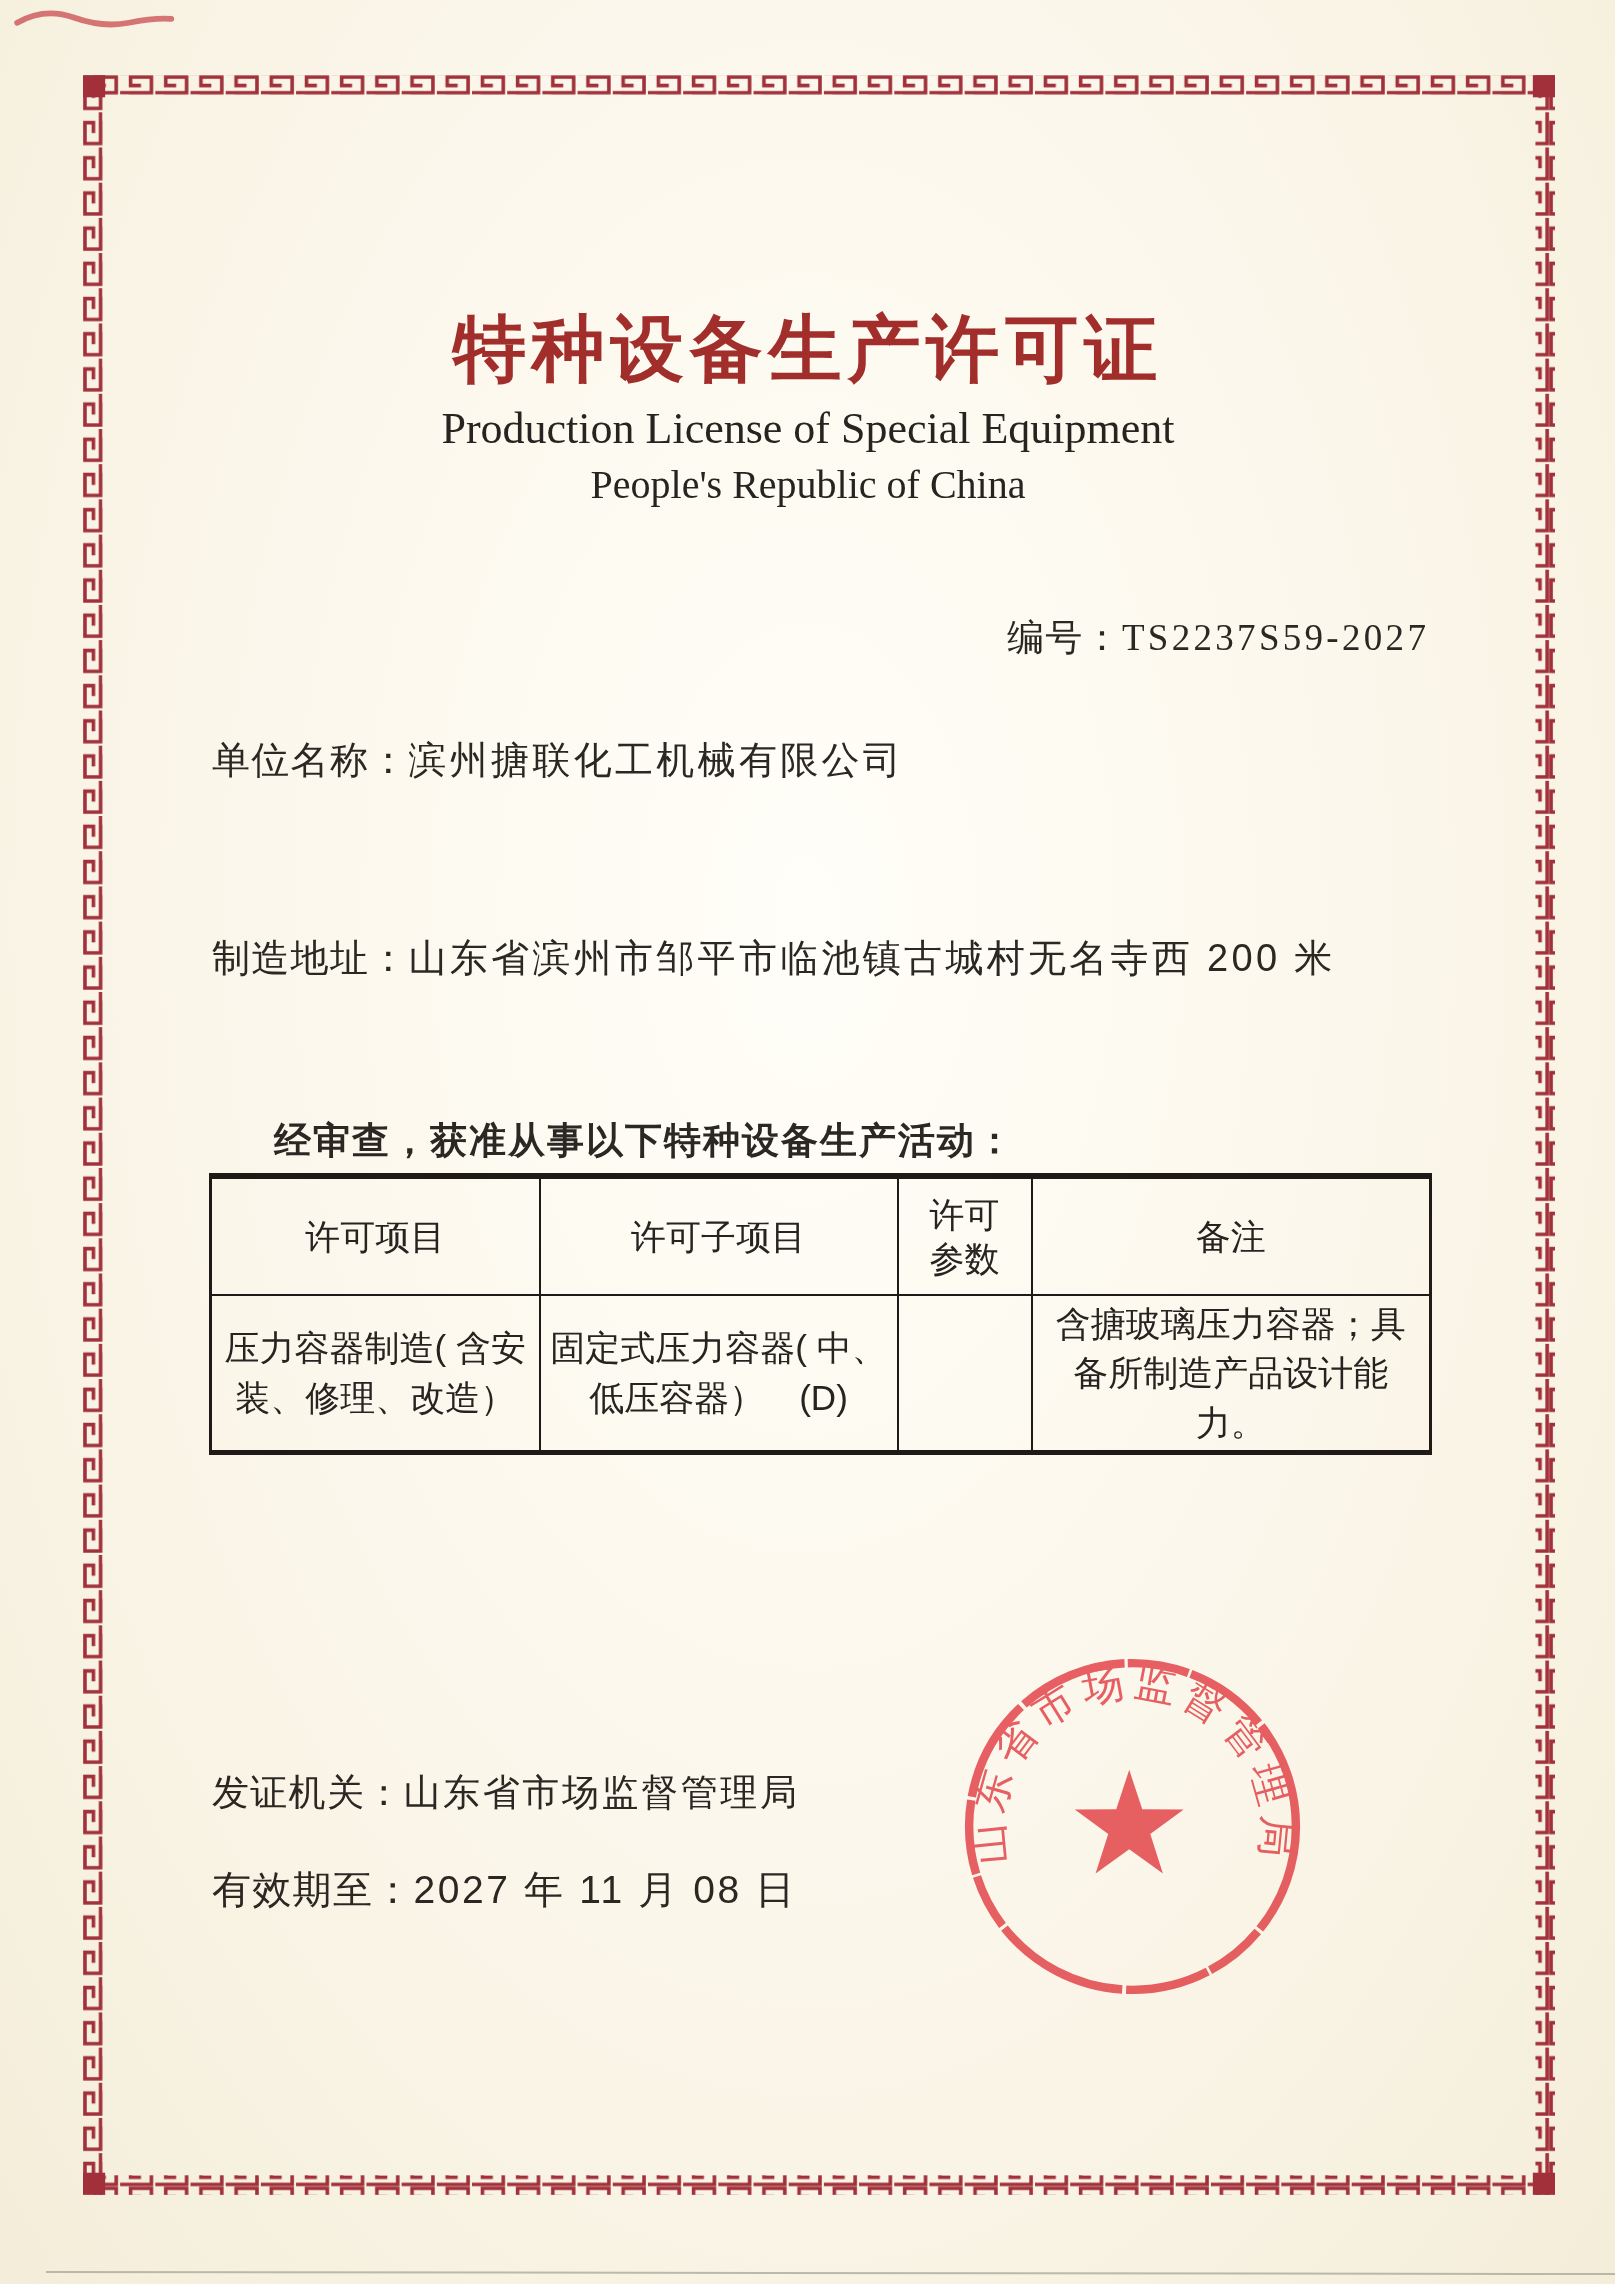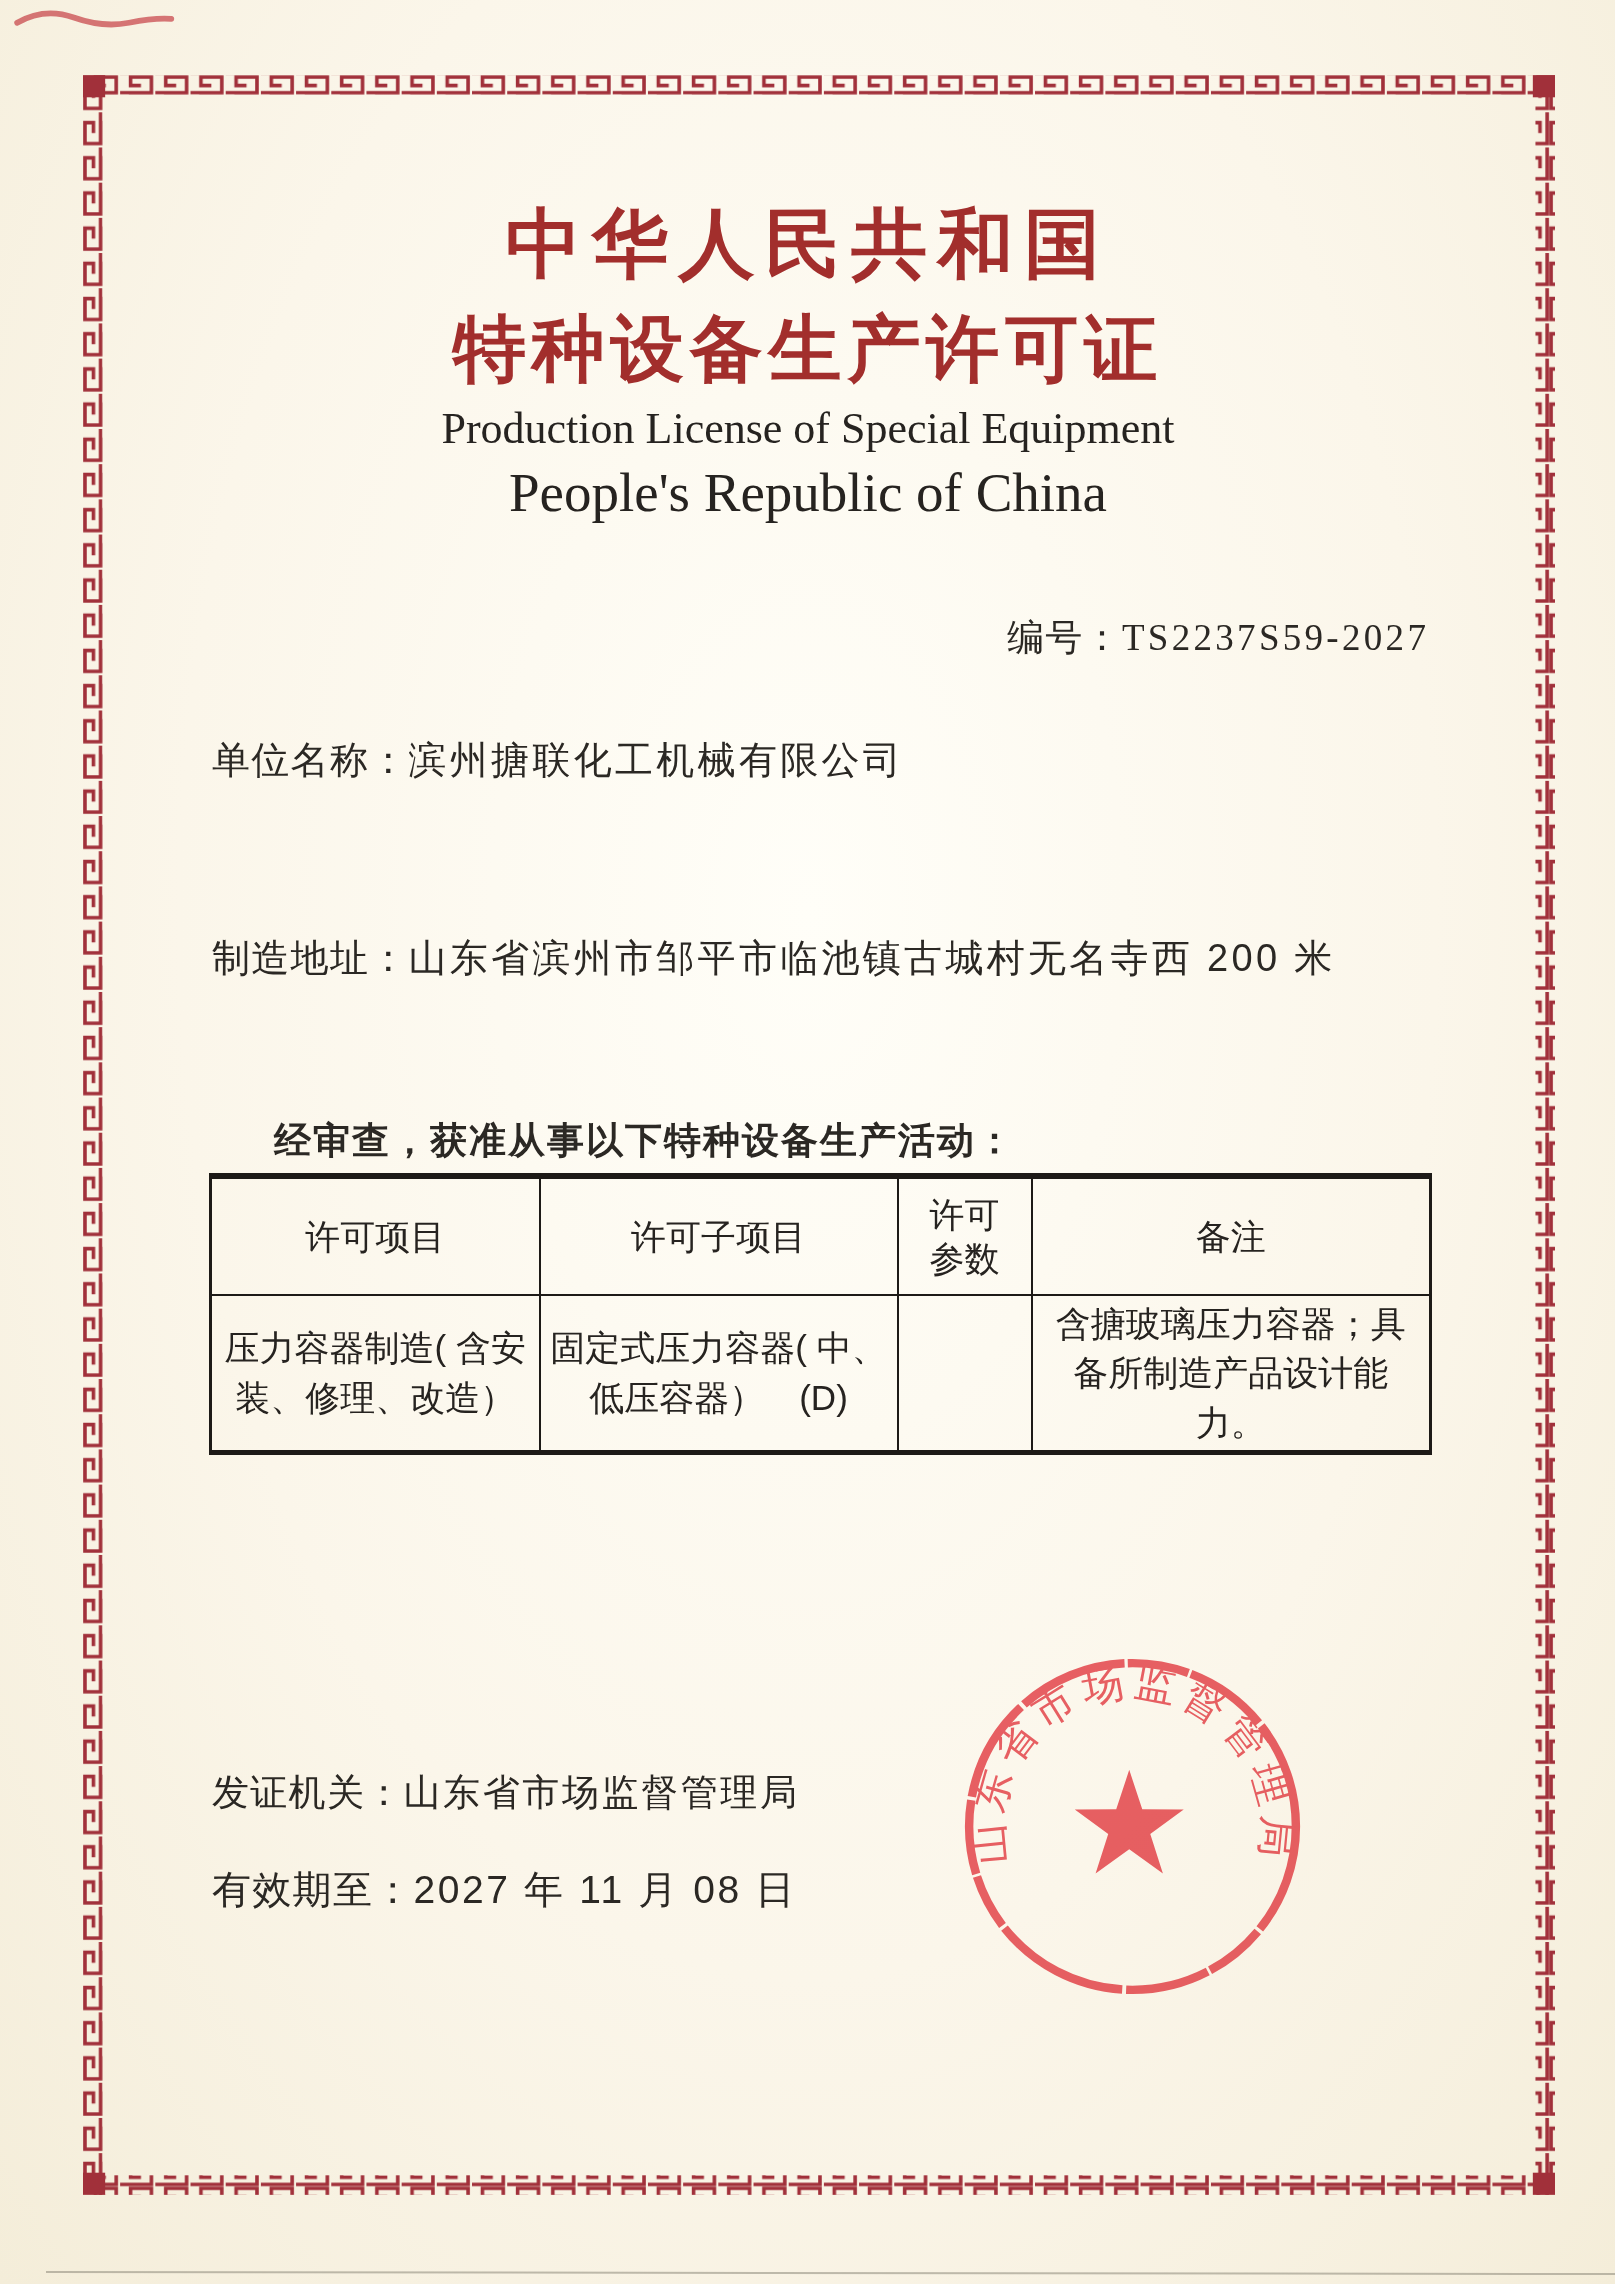--- a/index.html
+++ b/index.html
@@ -23,21 +23,21 @@
   }
   #title-cn-1 { top: 194px; font-size: 76px; letter-spacing: 10.4px; }
   #title-cn-2 { top: 301px; font-size: 73px; letter-spacing: 5.9px; }
 
   .title-en {
     font-family: "Liberation Serif", serif;
     color: #262320;
     white-space: nowrap;
   }
   #title-en-1 { top: 403px; font-size: 44px; }
-  #title-en-2 { top: 461px; font-size: 55px; }
+  #title-en-2 { top: 461px; font-size: 40px; }
 
   #license-no {
     left: 1007px; top: 613px;
     font-size: 37px; letter-spacing: 1.3px;
     font-family: Liberation Serif, serif;
     white-space: nowrap;
   }
   #license-no .value { letter-spacing: 3.3px; }
 
   .field-row { white-space: nowrap; font-size: 38px; }
@@ -122,21 +122,20 @@
     <rect x="2225" y="0" width="34" height="34" fill="#a1303a"></rect>
     <rect x="0" y="3219" width="34" height="34" fill="#a1303a"></rect>
     <rect x="2225" y="3219" width="34" height="34" fill="#a1303a"></rect>
   </svg>
 
   <svg id="artifact-top-left" class="abs" width="169" height="46" viewBox="0 0 260 70" aria-hidden="true">
     <path d="M8 30 Q 50 6 95 22 T 180 30 T 245 24" fill="none" stroke="#c43a40" stroke-width="9" stroke-linecap="round" opacity="0.8"></path>
   </svg>
   <div id="artifact-bottom-line" class="abs"></div>
 
-  <div id="title-cn-1" class="abs centered title-cn">中华人民共和国</div>
   <div id="title-cn-2" class="abs centered title-cn">特种设备生产许可证</div>
   <div id="title-en-1" class="abs centered title-en">Production License of Special Equipment</div>
   <div id="title-en-2" class="abs centered title-en">People's Republic of China</div>
 
   <div id="license-no" class="abs">
     <span class="label">编号：</span><span class="value">TS2237S59-2027</span>
   </div>
 
   <div id="company-row" class="abs field-row">
     <span class="label">单位名称：</span><span class="value">滨州搪联化工机械有限公司</span>

